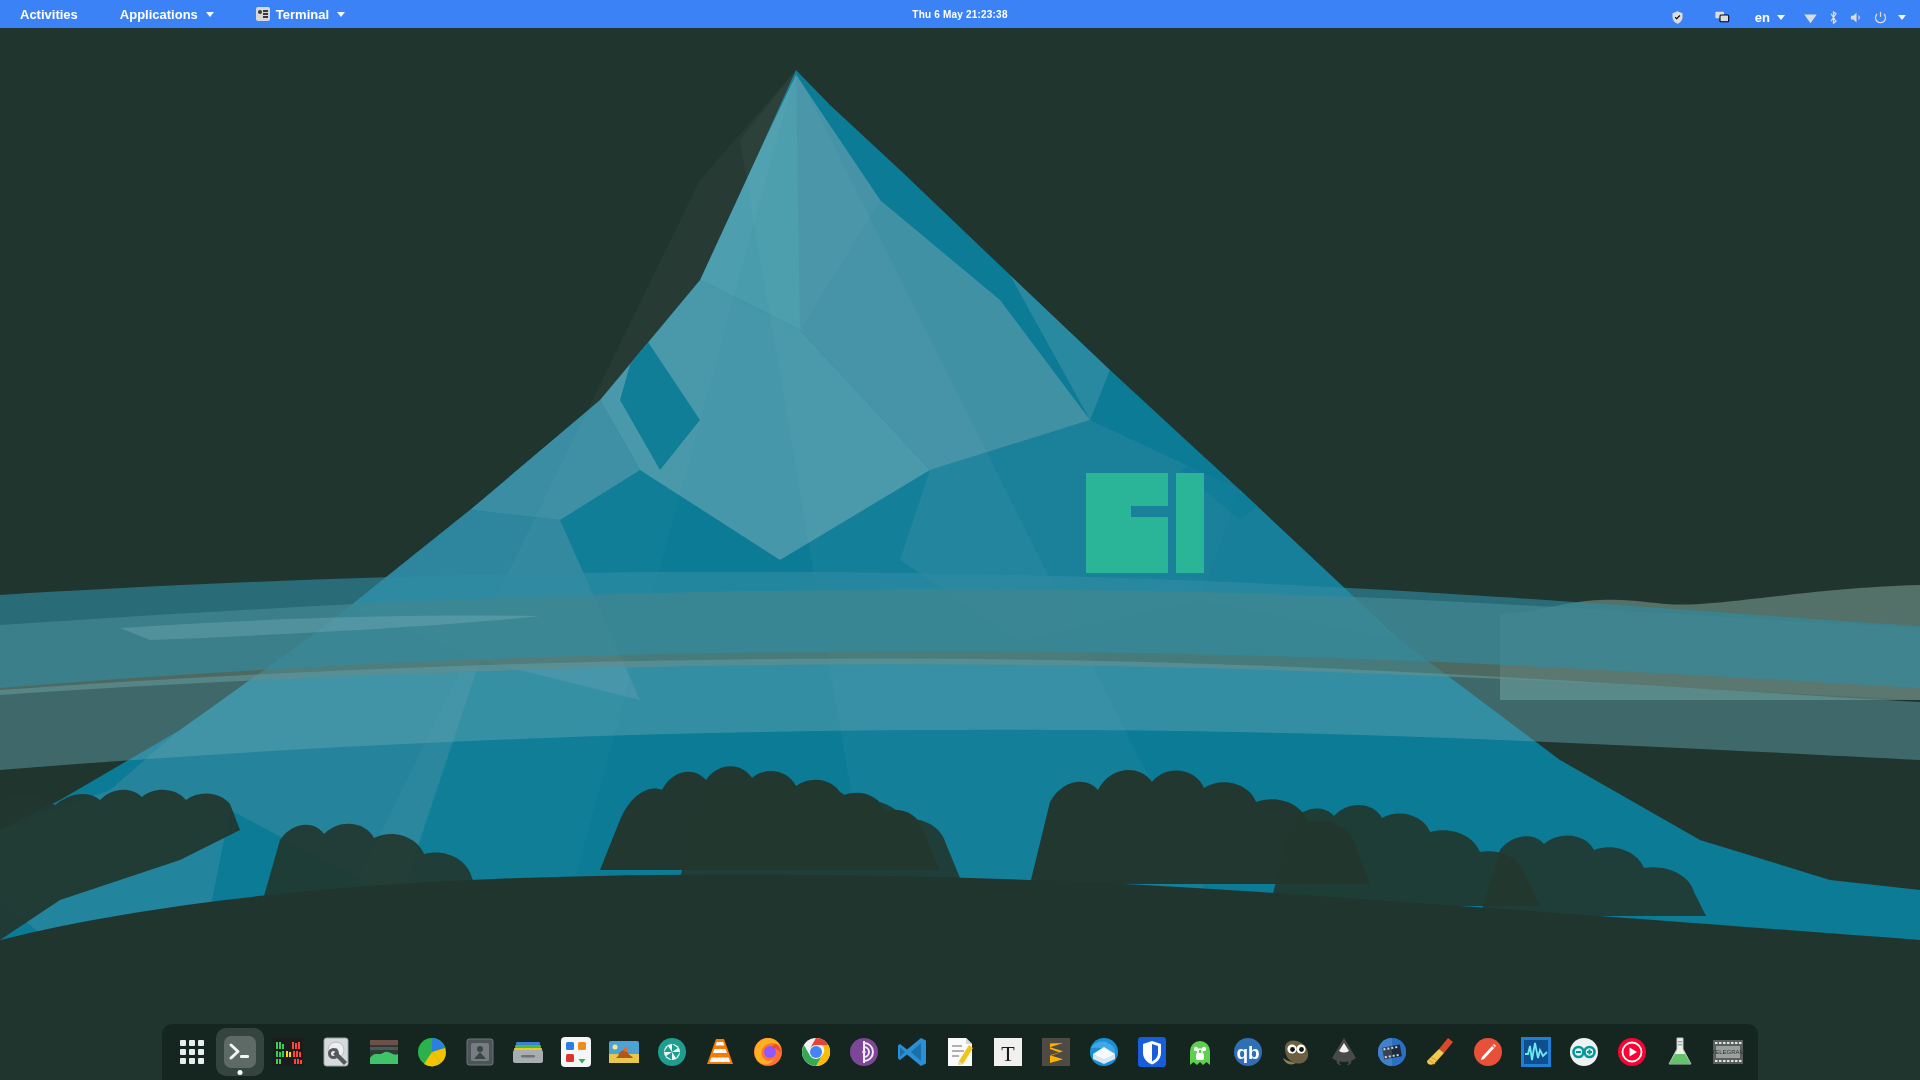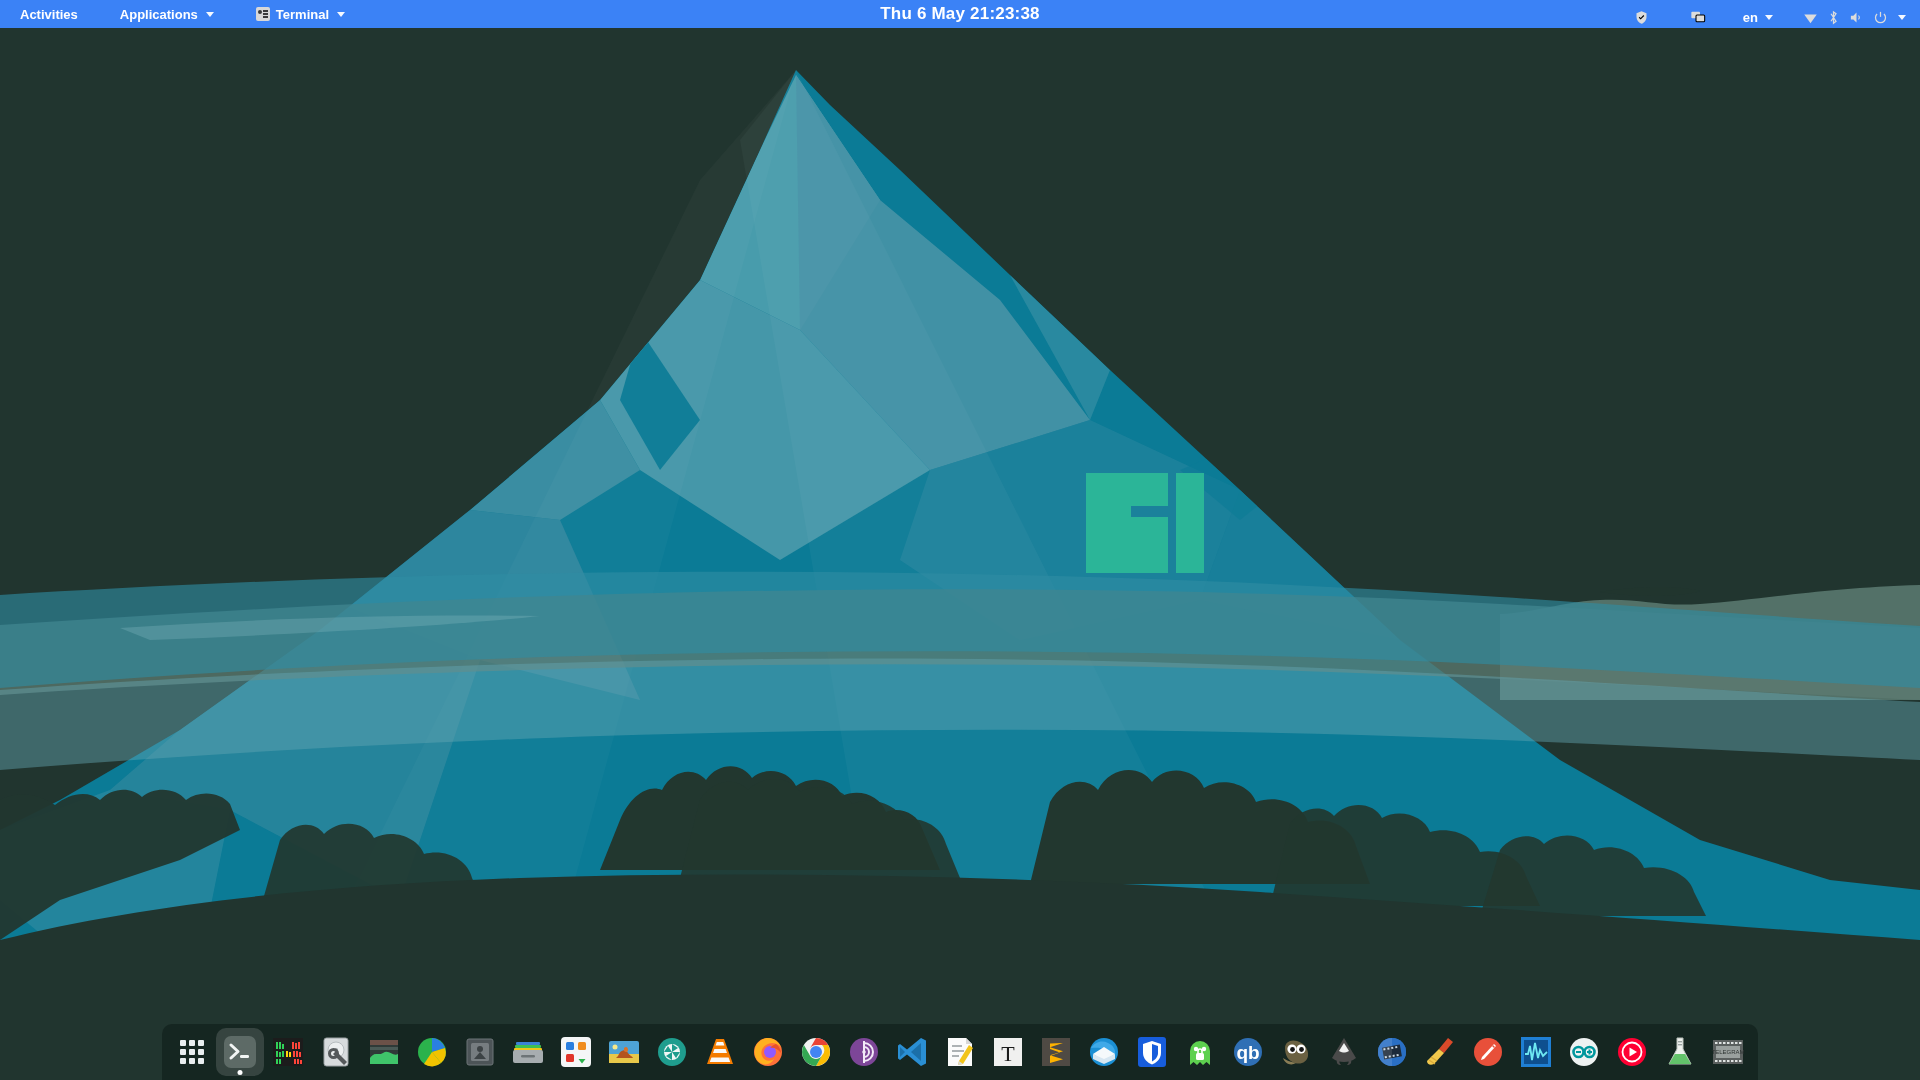--- a/index.html
+++ b/index.html
@@ -28,25 +28,25 @@
     padding:0 10px; color:#ffffff; white-space:nowrap;
   }
   #tb-left { display:flex; align-items:center; padding-left:8px; }
   #tb-activities { padding:0 12px; }
   #tb-applications { margin-left:20px; }
   #tb-window { margin-left:22px; }
   .caret { width:0;height:0;border-left:4px solid transparent;border-right:4px solid transparent;border-top:5px solid #ffffff; display:inline-block; opacity:.95; margin-left:2px;}
   #tb-center {
     position:absolute; left:50%; transform:translateX(-50%);
     display:flex; align-items:center; height:28px; padding:0 10px;
-    font-size:17px; font-weight:bold; letter-spacing:.2px;
+    font-size:10px; font-weight:bold; letter-spacing:.2px;
   }
   #tb-right {
     position:absolute; right:0; top:0; height:34px;
-    display:flex; align-items:center; padding-right:10px; gap:12px;
+    display:flex; align-items:center; padding-right:10px; gap:0px;
   }
   .tray { display:flex; align-items:center; justify-content:center; height:28px; width:30px; }
   .tray svg { display:block; }
   #tray-lang { width:auto; padding:0 4px; display:flex; align-items:center; gap:5px; font-size:13px; font-weight:bold;}
   #tray-group { display:flex; align-items:center; gap:2px; padding:0 4px 0 10px; }
 
   
   .winicon {
     width:14px;height:14px;border-radius:2px;background:#d8d8d8;
     display:inline-block;position:relative; flex:none;

